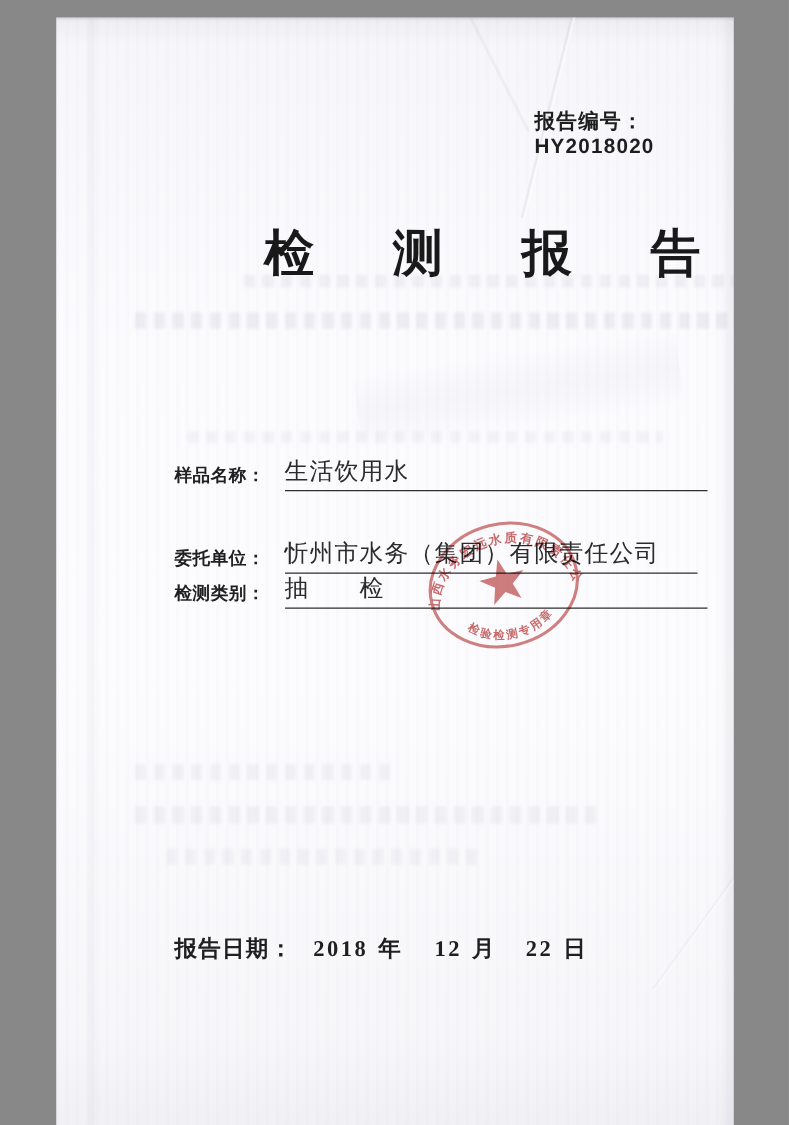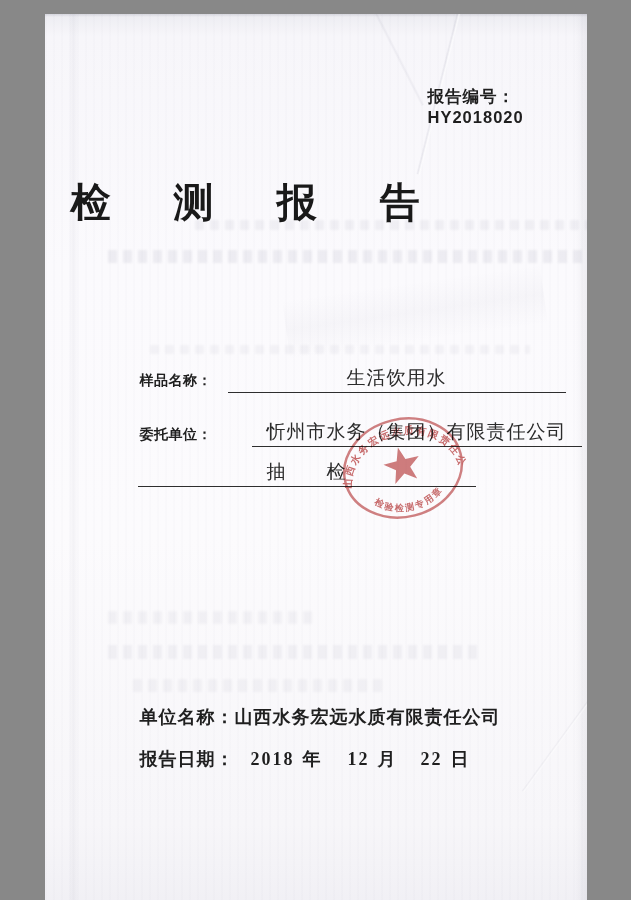--- a/index.html
+++ b/index.html
@@ -28,34 +28,34 @@
     background:linear-gradient(90deg, transparent, rgba(90,90,120,.06), rgba(255,255,255,.4), transparent); }
   .crease-mid { left:240px; top:268px; width:260px; height:60px; transform:rotate(-8deg);
     background:linear-gradient(180deg, transparent, rgba(90,90,120,.035), transparent); }
 
   .report-no {
     position:absolute; left:383px; top:72px;
     font-size:16.5px; font-weight:700; letter-spacing:1px; color:#1e1e1e;
   }
   .doc-title {
     position:absolute; left:0; top:161px; width:100%; margin:0;
-    text-align:left; font-size:40px; font-weight:700; color:#191919;
+    text-align:right; font-size:40px; font-weight:700; color:#191919;
     letter-spacing:26px; padding-left:26px; box-sizing:border-box;
     font-family:"Liberation Sans", sans-serif;
   }
 
   .field-row { position:absolute; left:95px; display:flex; align-items:flex-end; }
   .field-label { font-size:14px; font-weight:700; color:#202020; line-height:26px; width:90px; letter-spacing:0.5px; }
   .field-line {
-    display:inline-block; border-bottom:1.6px solid #2e2e2e; text-align:center;
+    display:inline-block; border-bottom:1.6px solid #2e2e2e; text-align:left;
     line-height:26px; min-height:26px; vertical-align:bottom;
   }
   .field-value { font-family:"Liberation Serif", serif; font-size:19px; color:#2b2b2b; letter-spacing:1px; }
   .row-1 { top:351px; } .row-1 .field-line { width:338px; margin-left:-2px; }
-  .row-2 { top:405px;gap:24px; } .row-2 .field-line { width:330px; margin-left:-2px; }
+  .row-2 { top:417px; } .row-2 .field-line { width:330px; margin-left:-2px; }
   .row-3 { top:445px; } .row-3 .field-line { width:338px; margin-left:-2px; }
 
   .seal {
     position:absolute; left:291px; top:396px; width:134px; height:116px;
     transform:rotate(-14deg); opacity:.84; mix-blend-mode:multiply; z-index:5;
   }
   .seal svg { width:100%; height:100%; }
   .seal text { letter-spacing:2px; font-family:"Liberation Serif", serif; font-weight:700; }
   .edge-seal {
     position:absolute; left:611px; top:443px; width:58px; height:58px;
@@ -113,20 +113,21 @@
   </div>
 
   <div class="field-row row-2">
     <span class="field-label">委托单位：</span>
     <span class="field-line">
       <span class="field-value">忻州市水务（集团）有限责任公司</span>
     </span>
   </div>
 
   <div class="field-row row-3">
+    <span class="field-label">检测类别：</span>
     <span class="field-line">
       <span class="field-value">抽　　检</span>
     </span>
   </div>
 
   <div class="seal">
     <svg viewBox="0 0 140 120" xmlns="http://www.w3.org/2000/svg">
       <defs>
         <path id="sealTop" d="M 12 74 A 58 49 0 1 1 128 74" fill="none"></path>
         <path id="sealBot" d="M 28 84 A 48 40 0 0 0 112 84" fill="none"></path>
@@ -137,21 +138,18 @@
         <textPath href="#sealTop" startOffset="6">山西水务宏远水质有限责任公司</textPath>
       </text>
       <text font-size="9.5" fill="#c05050">
         <textPath href="#sealBot" startOffset="6">检验检测专用章</textPath>
       </text>
     </svg>
   </div>
 
   <div class="edge-seal"></div>
 
-  <div class="footer-line footer-unit">
-    <span>单位名称：</span><span>山西水务宏远水质有限责任公司</span>
-  </div>
 
   <div class="footer-line footer-date">
     <span>报告日期：</span><span class="date-num g16">2018</span><span class="g8">年</span><span class="date-num g26">12</span><span class="g8">月</span><span class="date-num g24">22</span><span class="g8">日</span>
   </div>
 
 </div>
 
 </body></html>

